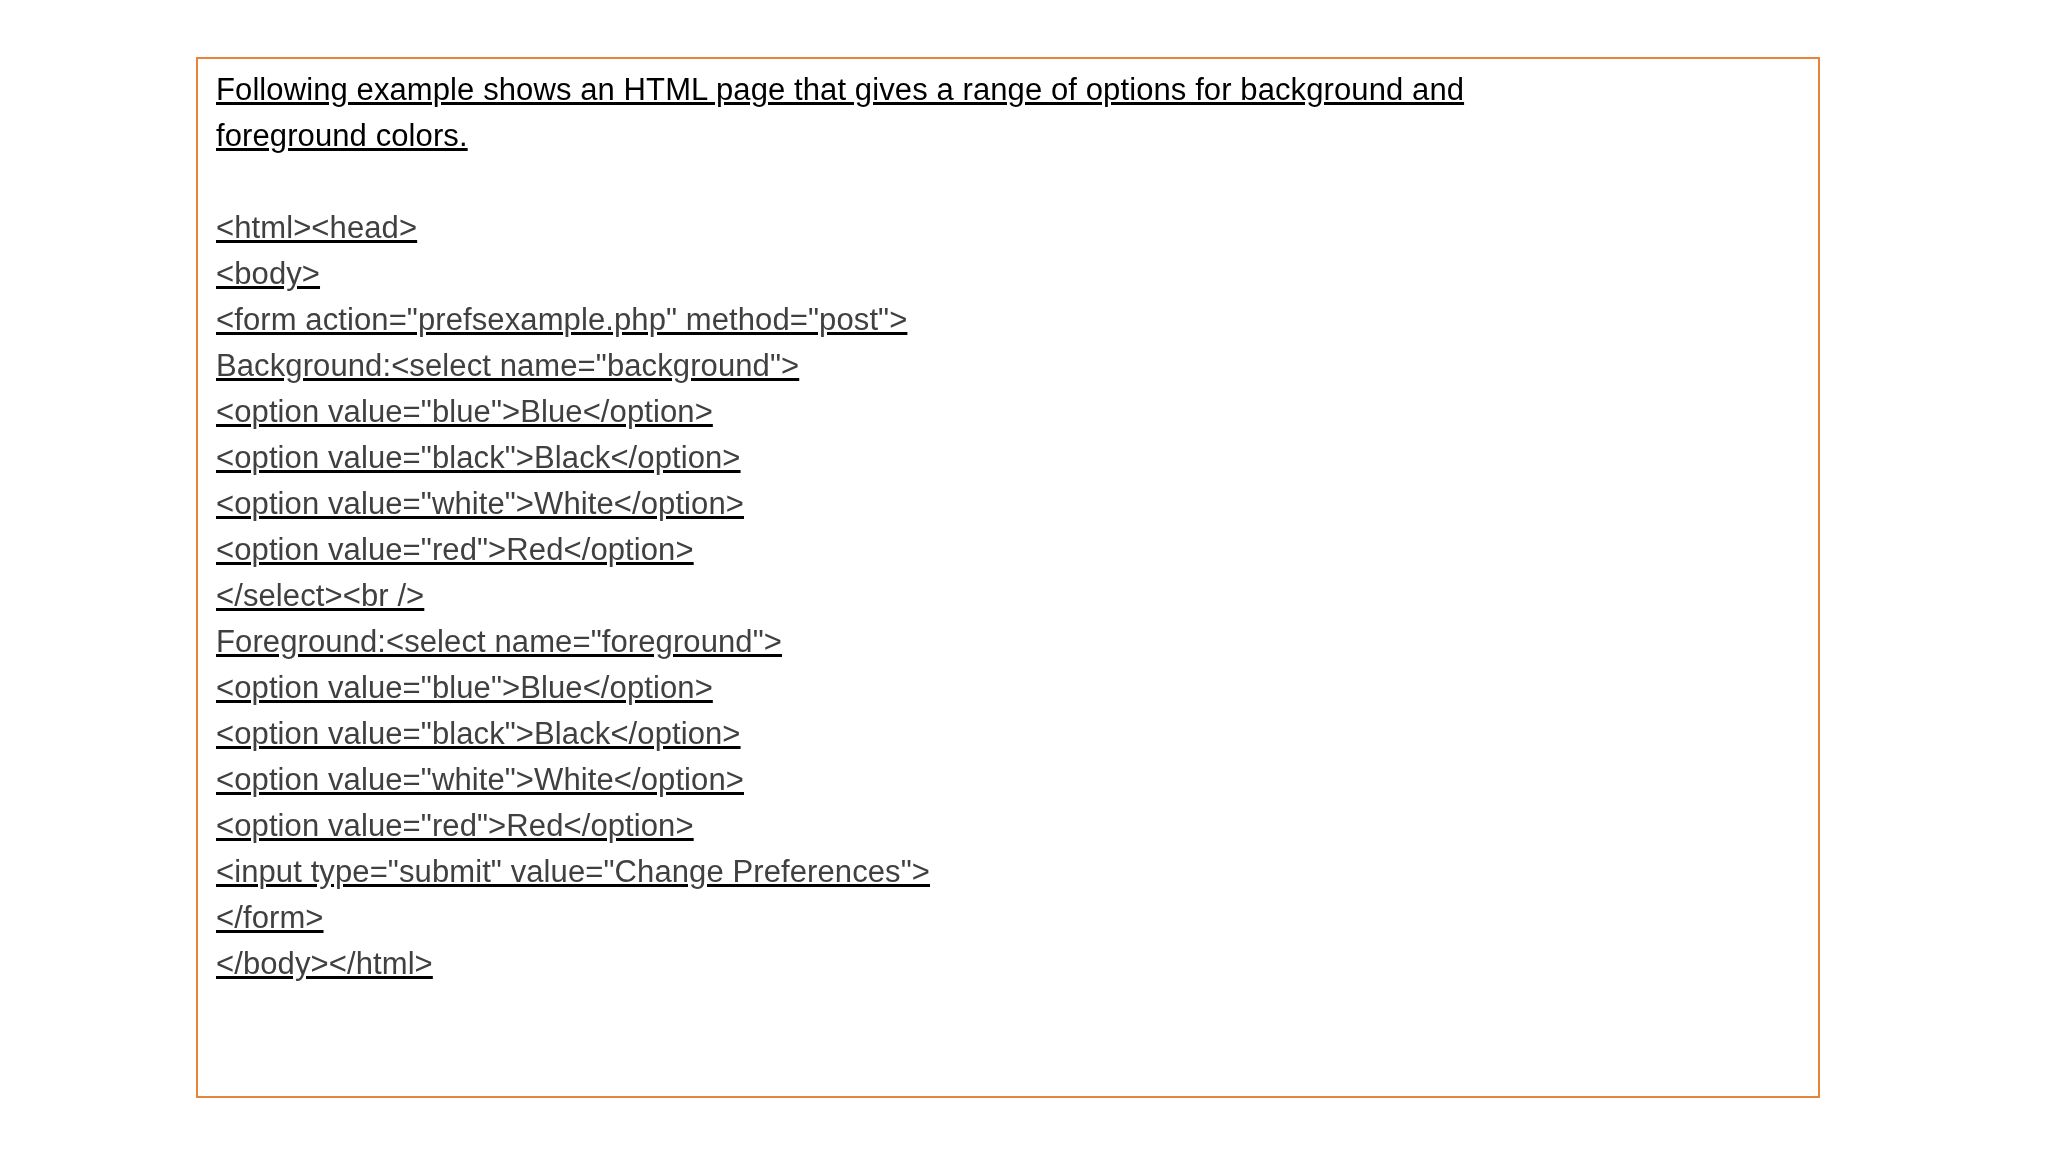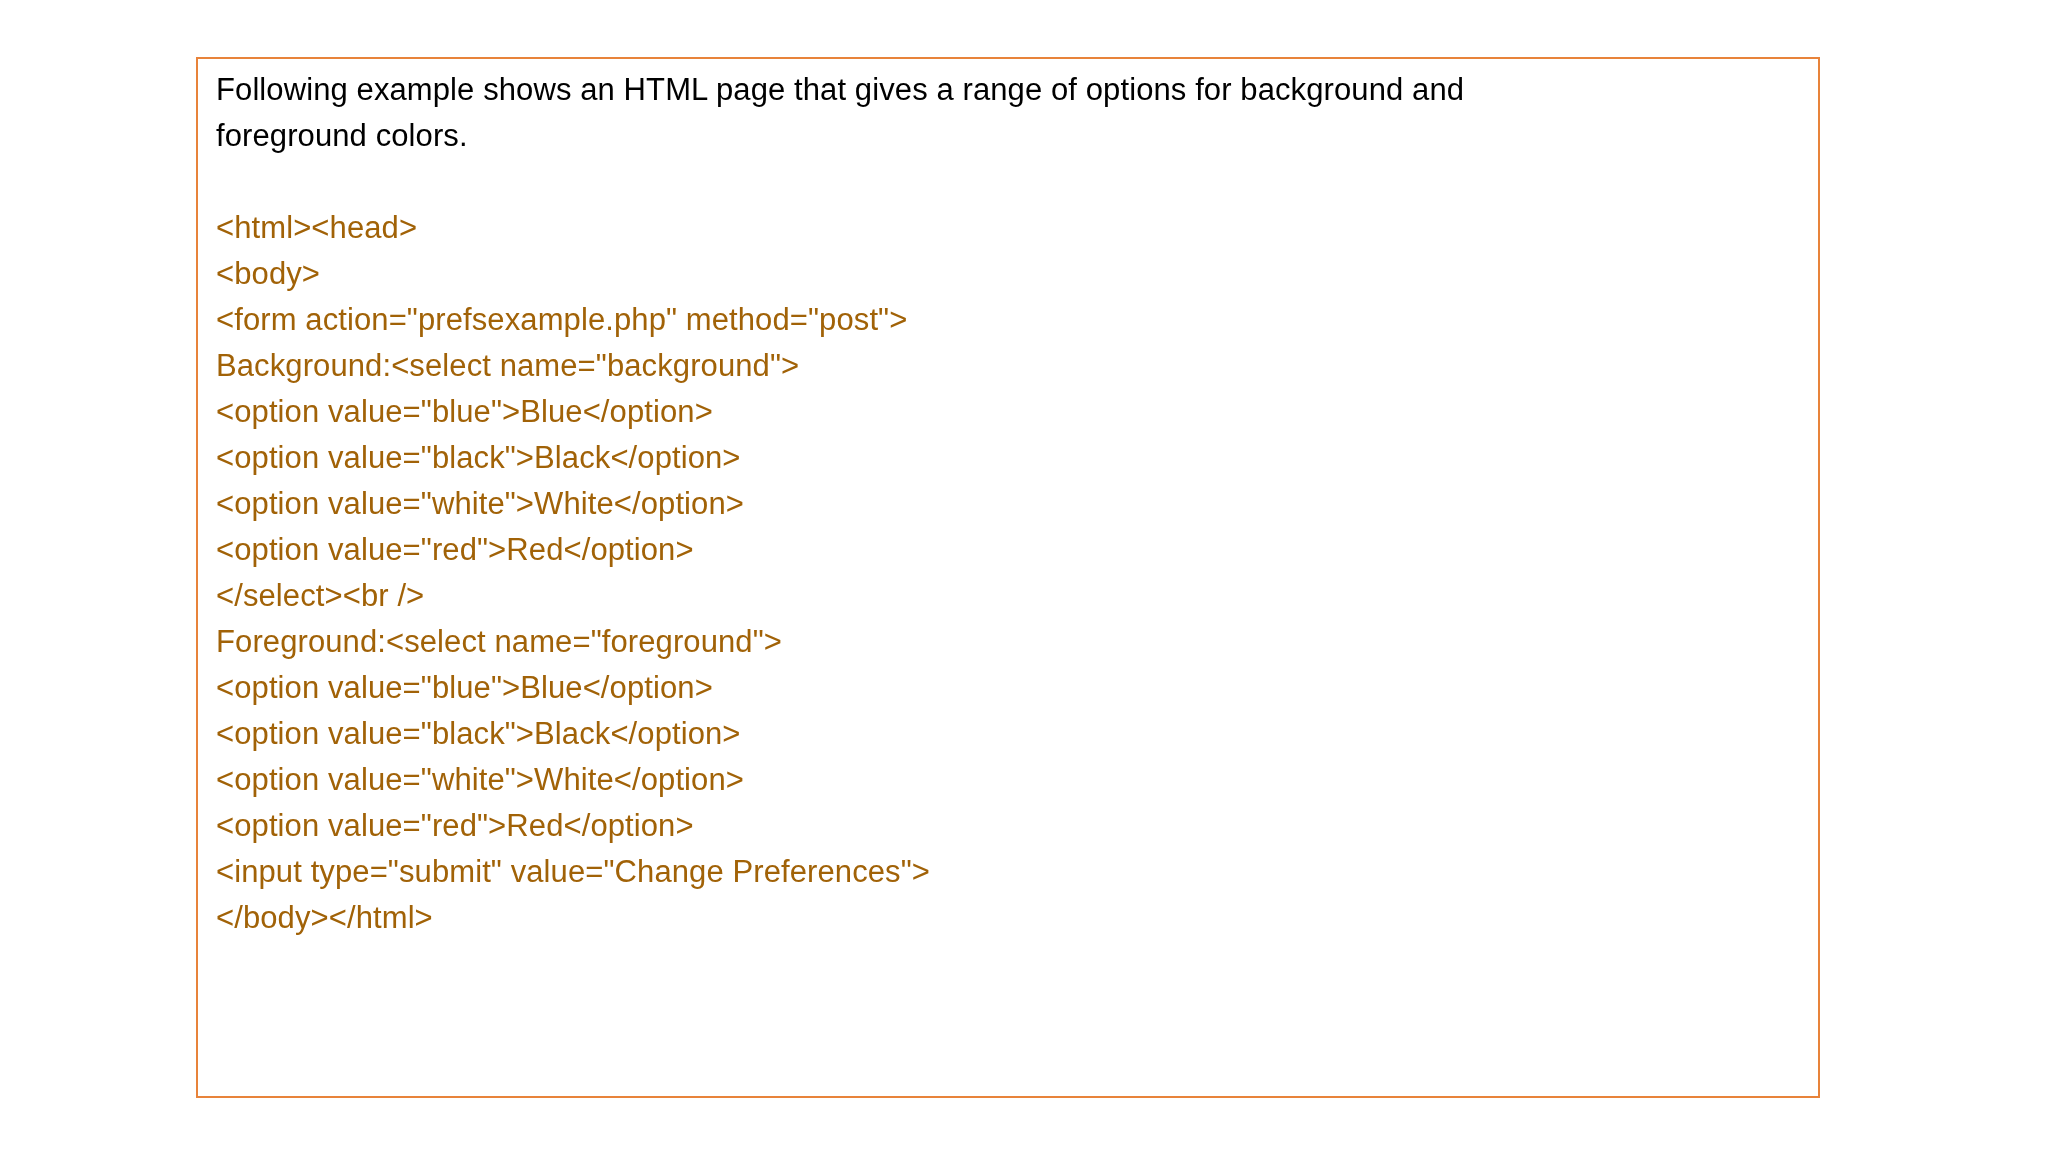--- a/index.html
+++ b/index.html
@@ -30,20 +30,21 @@
     box-sizing: border-box;
     border: 2px solid #E8833A;
     background: #ffffff;
   }
 
   .text-body {
     position: absolute;
     left: 18px;
     top: 8px;
     right: 14px;
+    text-decoration: underline;
   }
 
   .intro-paragraph {
     font-size: 31px;
     line-height: 46px;
     color: #000000;
     letter-spacing: 0.1px;
     margin: 0;
     padding: 0;
     white-space: normal;
@@ -56,21 +57,21 @@
 
   .code-block {
     margin: 0;
     padding: 0;
   }
 
   .code-line {
     font-family: "Liberation Sans", sans-serif;
     font-size: 31px;
     line-height: 46px;
-    color: #a16207;
+    color: #404040;
     letter-spacing: 0.1px;
     white-space: pre;
   }
 </style>
 </head>
 <body>
 
 <div id="slide">
 
   <div id="content-box">
@@ -89,19 +90,20 @@
         <div class="code-line">&lt;option value="black"&gt;Black&lt;/option&gt;</div>
         <div class="code-line">&lt;option value="white"&gt;White&lt;/option&gt;</div>
         <div class="code-line">&lt;option value="red"&gt;Red&lt;/option&gt;</div>
         <div class="code-line">&lt;/select&gt;&lt;br /&gt;</div>
         <div class="code-line">Foreground:&lt;select name="foreground"&gt;</div>
         <div class="code-line">&lt;option value="blue"&gt;Blue&lt;/option&gt;</div>
         <div class="code-line">&lt;option value="black"&gt;Black&lt;/option&gt;</div>
         <div class="code-line">&lt;option value="white"&gt;White&lt;/option&gt;</div>
         <div class="code-line">&lt;option value="red"&gt;Red&lt;/option&gt;</div>
         <div class="code-line">&lt;input type="submit" value="Change Preferences"&gt;</div>
+        <div class="code-line">&lt;/form&gt;</div>
         <div class="code-line">&lt;/body&gt;&lt;/html&gt;</div>
       </div>
 
     </div>
   </div>
 
 </div>
 
 </body></html>

